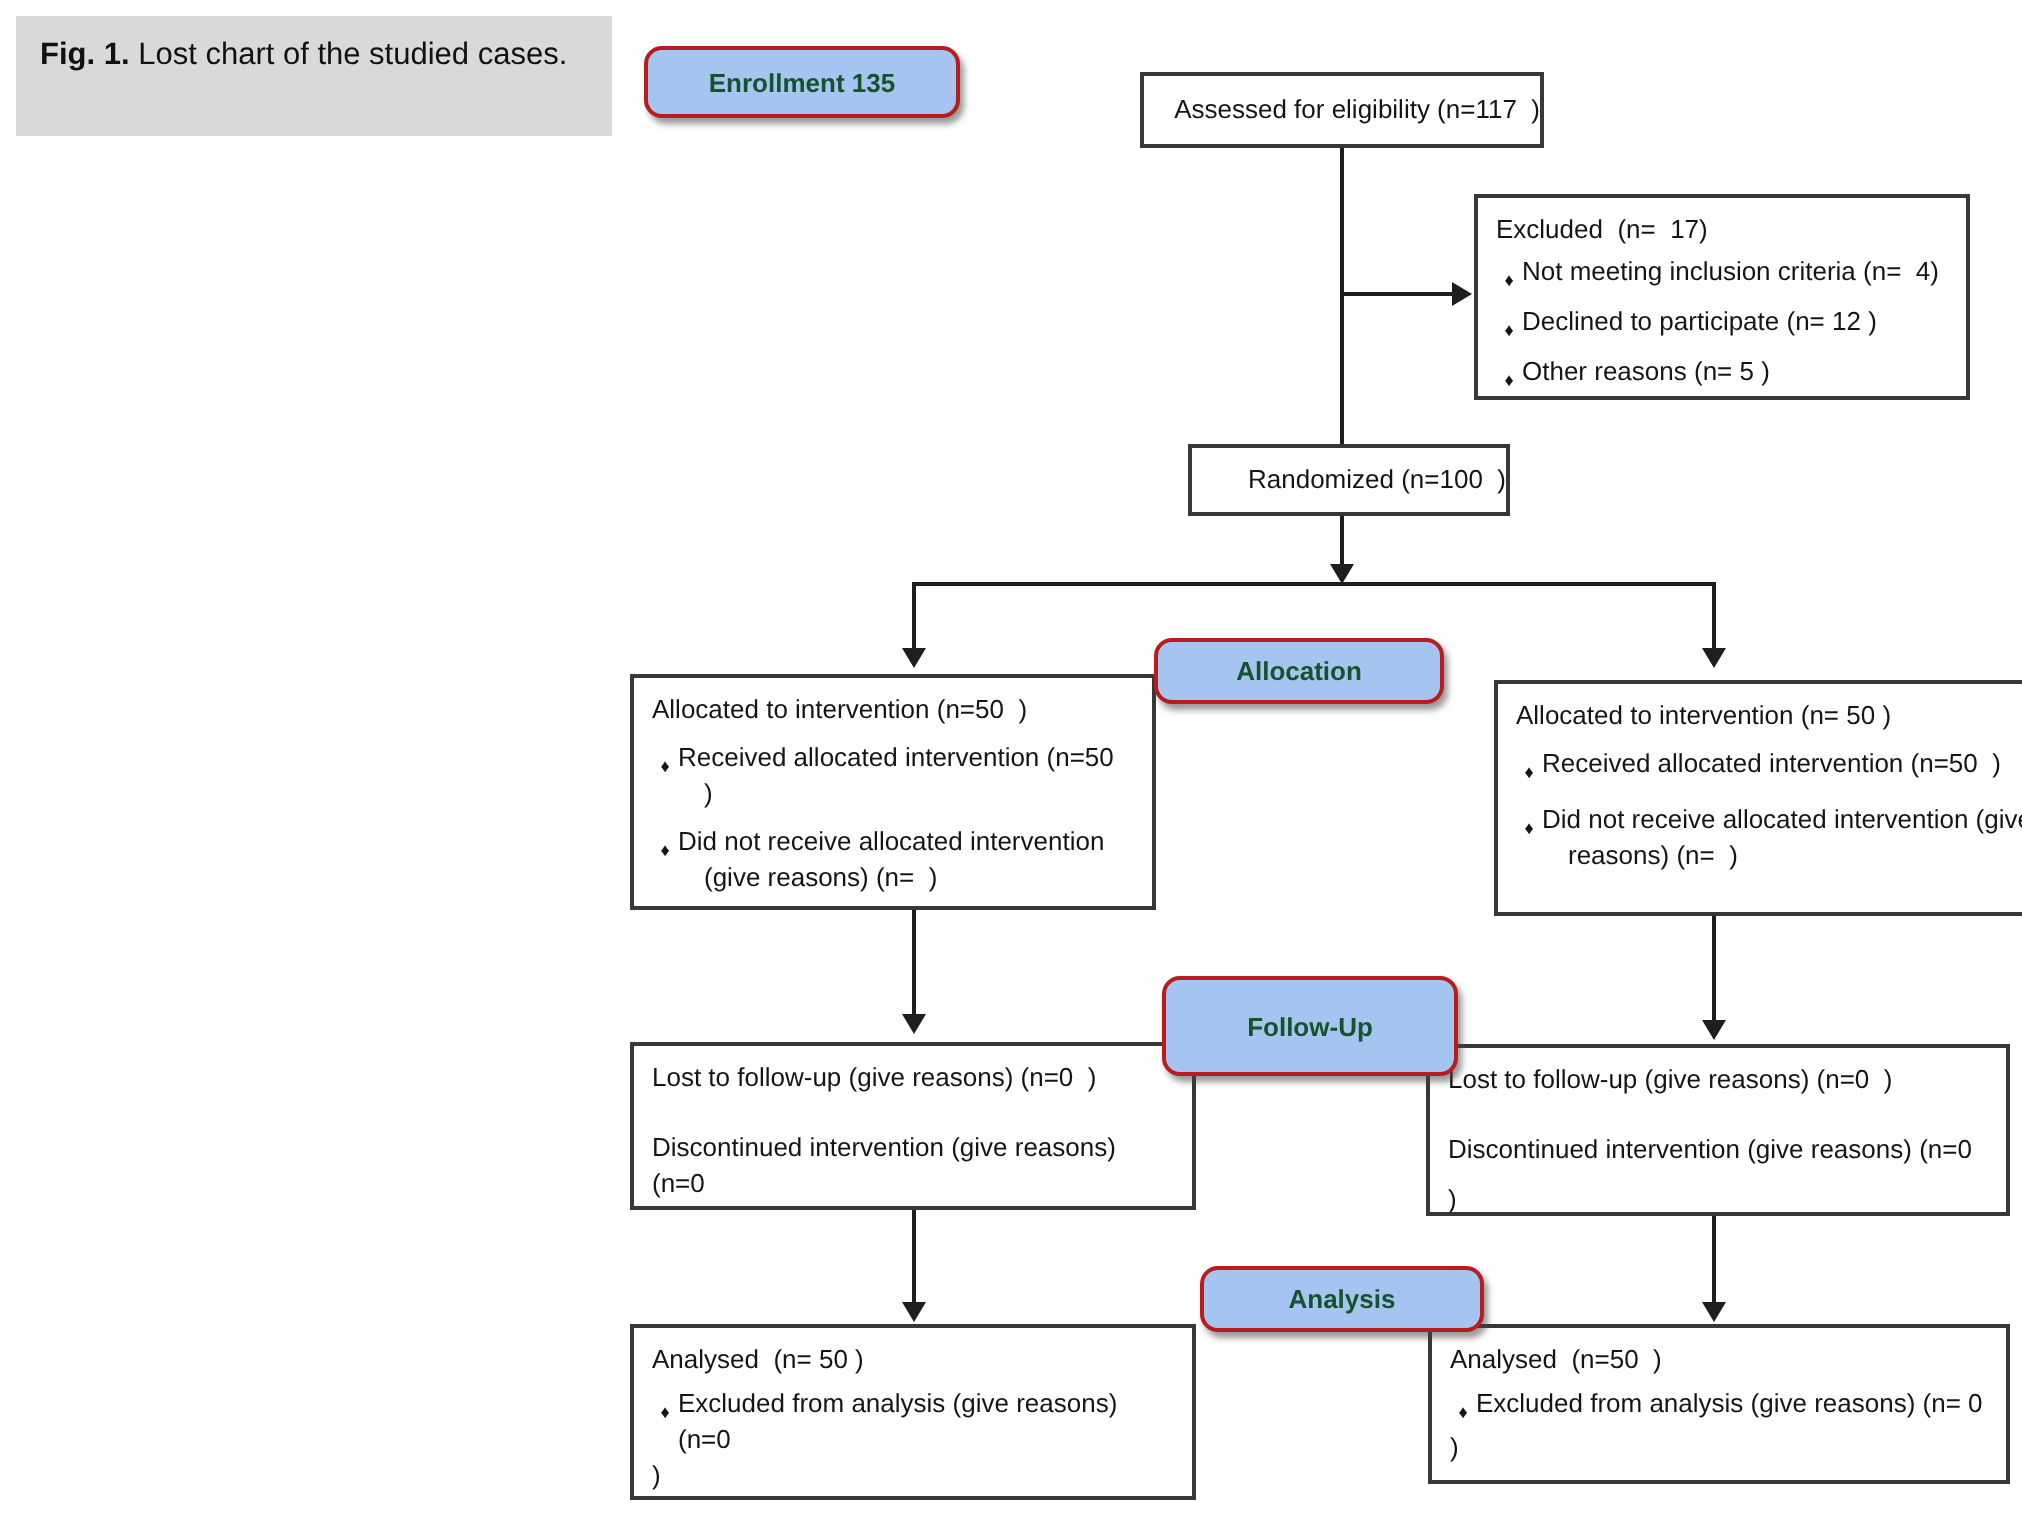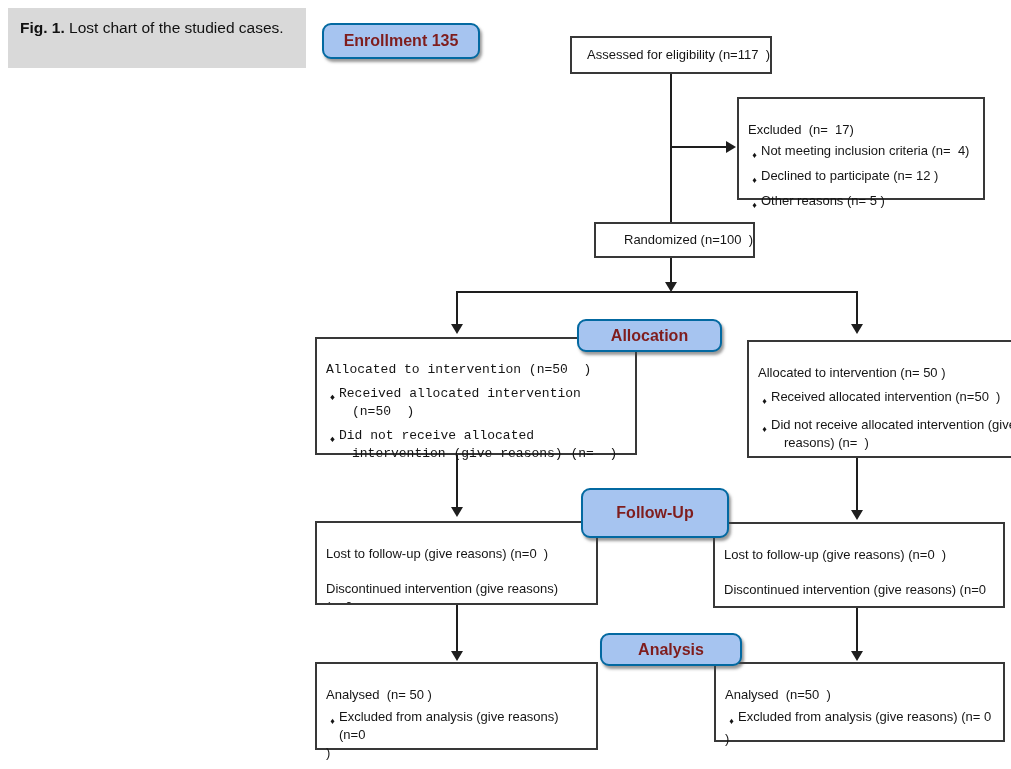--- a/index.html
+++ b/index.html
@@ -6,30 +6,30 @@
   body{background:#ffffff;font-family:"Liberation Sans",sans-serif;}
   .stage{position:relative;width:1011px;height:769px;background:#fff;overflow:hidden;}
 
   
   .caption{position:absolute;left:8px;top:8px;width:298px;height:60px;background:#d9d9d9;
     box-sizing:border-box;padding:9px 12px;font-size:15.5px;line-height:21px;color:#111;
     text-align:justify;}
   .caption b{font-weight:bold;}
 
   
-  .badge{position:absolute;background:#a6c4f0;border:2px solid #0369a1;border-radius:9px;
+  .badge{position:absolute;background:#a6c4f0;border:2px solid #b91c1c;border-radius:9px;
     display:flex;align-items:center;justify-content:center;
-    font-weight:bold;font-size:16px;color:#7f1d1d;z-index:4;
+    font-weight:bold;font-size:13px;color:#14532d;z-index:4;
     box-shadow:2px 3px 3px rgba(70,70,70,.55);box-sizing:border-box;}
 
   
   .box{position:absolute;background:#fff;border:2px solid #383838;box-sizing:border-box;
     font-size:13px;line-height:18px;color:#151515;z-index:2;}
   .box.center{display:flex;align-items:center;justify-content:flex-end;text-align:center;}
-  .box.pad{padding:22px 9px;}
+  .box.pad{padding:7px 9px;}
   .txt{white-space:pre-wrap;}
   .title-line{white-space:pre-wrap;}
   .bullet{display:flex;margin-top:3px;}
   .bullet .marker{flex:0 0 13px;width:13px;text-align:center;font-size:9px;padding-top:4px;color:#151515;}
   .bullet .btxt{flex:1;padding-left:13px;text-indent:-13px;white-space:pre-wrap;}
   .cont-line{white-space:pre-wrap;}
   .clip{overflow:hidden;}
 
   
   .vline{position:absolute;width:2px;background:#1e1e1e;z-index:1;}
@@ -82,21 +82,21 @@
   <div class="vline" style="left:670px;top:258px;height:26px;"></div>
   <div class="ah-down" style="left:665px;top:282px;"></div>
   <div class="hline" style="left:456px;top:291px;width:402px;"></div>
   <div class="vline" style="left:456px;top:293px;height:31px;"></div>
   <div class="ah-down" style="left:451px;top:324px;"></div>
   <div class="vline" style="left:856px;top:293px;height:31px;"></div>
   <div class="ah-down" style="left:851px;top:324px;"></div>
 
   <div class="badge" style="left:577px;top:319px;width:145px;height:33px;">Allocation</div>
 
-  <div class="box pad" style="left:315px;top:337px;width:322px;height:118px;font-family:Liberation Mono, monospace;">
+  <div class="box pad" style="left:315px;top:337px;width:263px;height:118px;">
     <div class="title-line">Allocated to intervention (n=50  )</div>
     <div class="bullet" style="margin-top:6px;">
       <span class="marker">♦</span>
       <span class="btxt">Received allocated intervention (n=50  )</span>
     </div>
     <div class="bullet" style="margin-top:6px;">
       <span class="marker">♦</span>
       <span class="btxt">Did not receive allocated intervention (give reasons) (n=  )</span>
     </div>
   </div>

